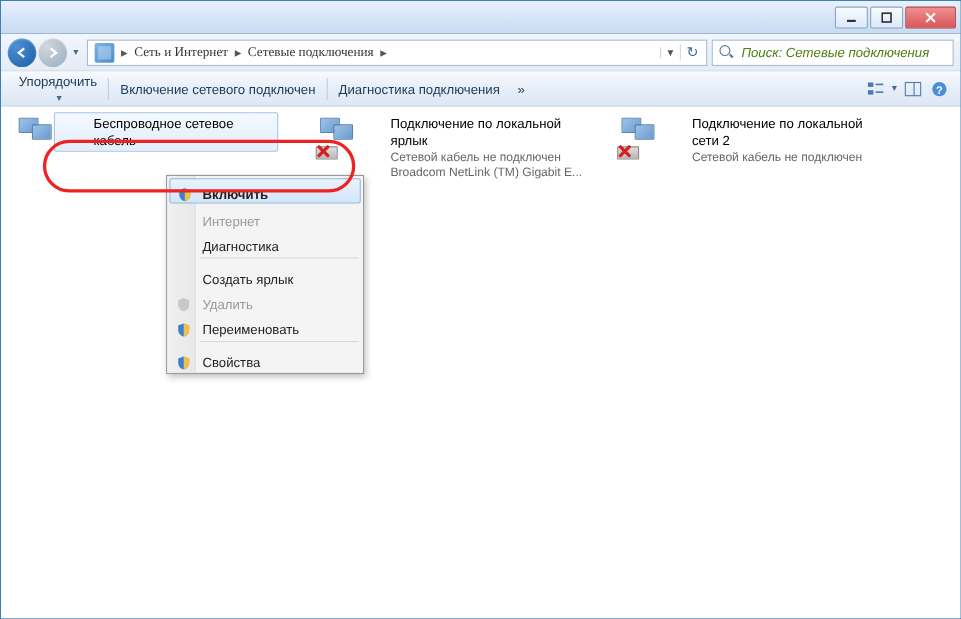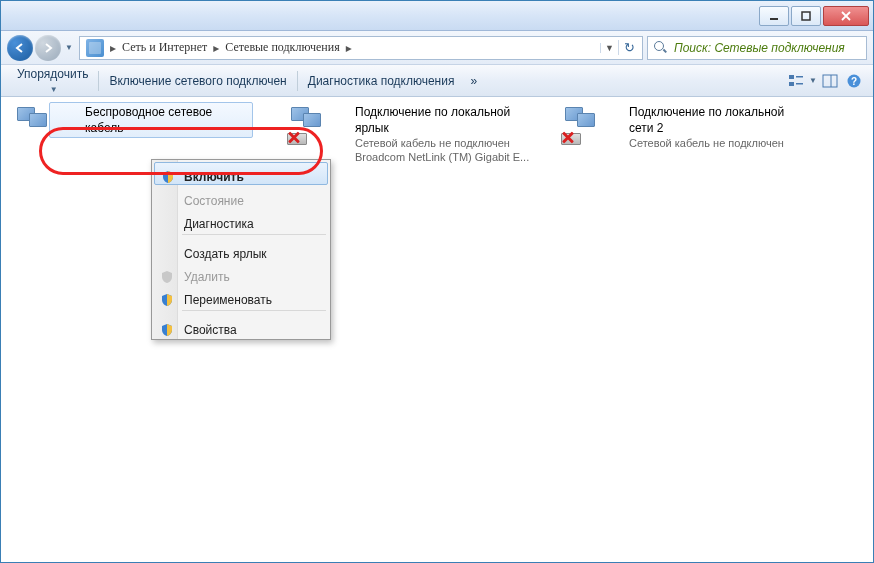--- a/index.html
+++ b/index.html
@@ -229,21 +229,21 @@
   <div class="ctxmenu">
     <div class="iconcol"></div>
     <div class="mi hover">
       <span class="shield"><svg viewBox="0 0 14 14">
             <path d="M7 1 L12 3 V7 C12 10 9.5 12.5 7 13 C4.5 12.5 2 10 2 7 V3 Z" fill="#3a80d0"></path>
             <path d="M7 1 L12 3 V7 C12 10 9.5 12.5 7 13 Z" fill="#f4c040"></path>
           </svg></span>
       <span>Включить</span>
     </div>
     <div class="mi disabled">
-        <span>Состояние</span>
+        <span>Интернет</span>
       </div>
     <div class="mi">
         <span>Диагностика</span>
       </div>
     <div class="msep"></div>
     <div class="mi">
         <span>Создать ярлык</span>
       </div>
     <div class="mi disabled">
       <span class="shield"><svg viewBox="0 0 14 14">

